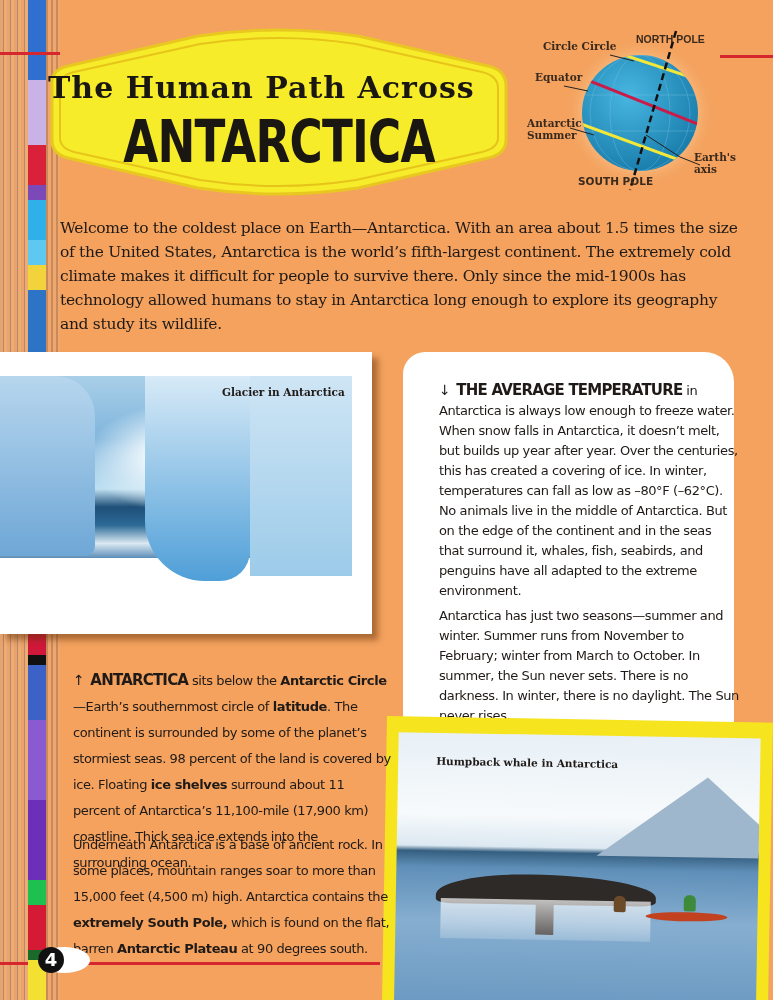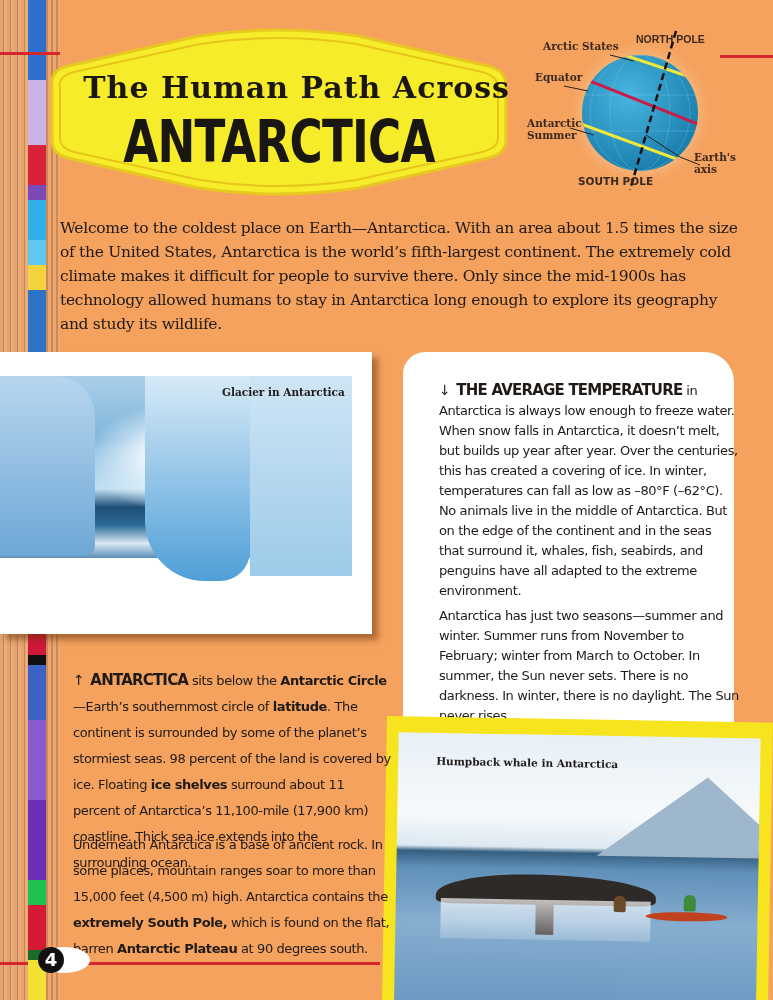--- a/index.html
+++ b/index.html
@@ -29,21 +29,21 @@
     position: absolute; left: 46px; top: 0; width: 14px; height: 1000px;
     background: repeating-linear-gradient(90deg, #c98a5a 0 2px, #efa76d 2px 5px);
   }
   .red-line { position: absolute; height: 3px; background: #d6262e; }
   
   .banner {
     position: absolute; left: 48px; top: 28px; width: 462px; height: 168px;
   }
   .banner svg { position: absolute; left: 0; top: 0; }
   .title-small {
-    position: absolute; left: 0; width: 100%; top: 42px; text-align: right;
+    position: absolute; left: 0; width: 100%; top: 42px; text-align: left;
     font-family: "DejaVu Serif", serif; font-weight: bold; font-size: 30px; letter-spacing: 1px; color: #1a1612;
   }
   .title-big {
     position: absolute; left: 0; width: 100%; top: 80px; text-align: center;
     font-family: "DejaVu Sans", sans-serif; font-weight: bold; font-size: 58px; letter-spacing: -1px;
     color: #1a1612; transform: scaleX(0.78);
   }
   
   .globe-wrap { position: absolute; left: 510px; top: 25px; width: 263px; height: 175px; }
   .globe-label {
@@ -173,21 +173,21 @@
       <line x1="60" y1="95" x2="210" y2="150" stroke="#f3e83a" stroke-width="3"></line>
     </g>
     <line x1="166" y1="6" x2="120" y2="165" stroke="#111" stroke-width="2.5" stroke-dasharray="7 4"></line>
 
     <line x1="100" y1="30" x2="124" y2="36" stroke="#222" stroke-width="1"></line>
     <line x1="54" y1="61" x2="78" y2="66" stroke="#222" stroke-width="1"></line>
     <line x1="60" y1="103" x2="84" y2="110" stroke="#222" stroke-width="1"></line>
     <polyline points="136,110 170,132 190,140" fill="none" stroke="#222" stroke-width="1"></polyline>
   </svg>
   <div class="globe-label" style="left:126px;top:8px;font-family:Liberation Sans, sans-serif;font-size:10.5px;">NORTH POLE</div>
-  <div class="globe-label" style="left:33px;top:15px;">Arctic States</div>
+  <div class="globe-label" style="left:33px;top:15px;">Circle Circle</div>
   <div class="globe-label" style="left:25px;top:46px;">Equator</div>
   <div class="globe-label" style="left:17px;top:92px;">
     <span>Antarctic</span><br>
     <span>Summer</span>
   </div>
   <div class="globe-label" style="left:184px;top:126px;">
     <span>Earth's</span><br>
     <span>axis</span>
   </div>
   <div class="globe-label" style="left:68px;top:150px;font-family:'DejaVu Sans',sans-serif;">SOUTH POLE</div>

